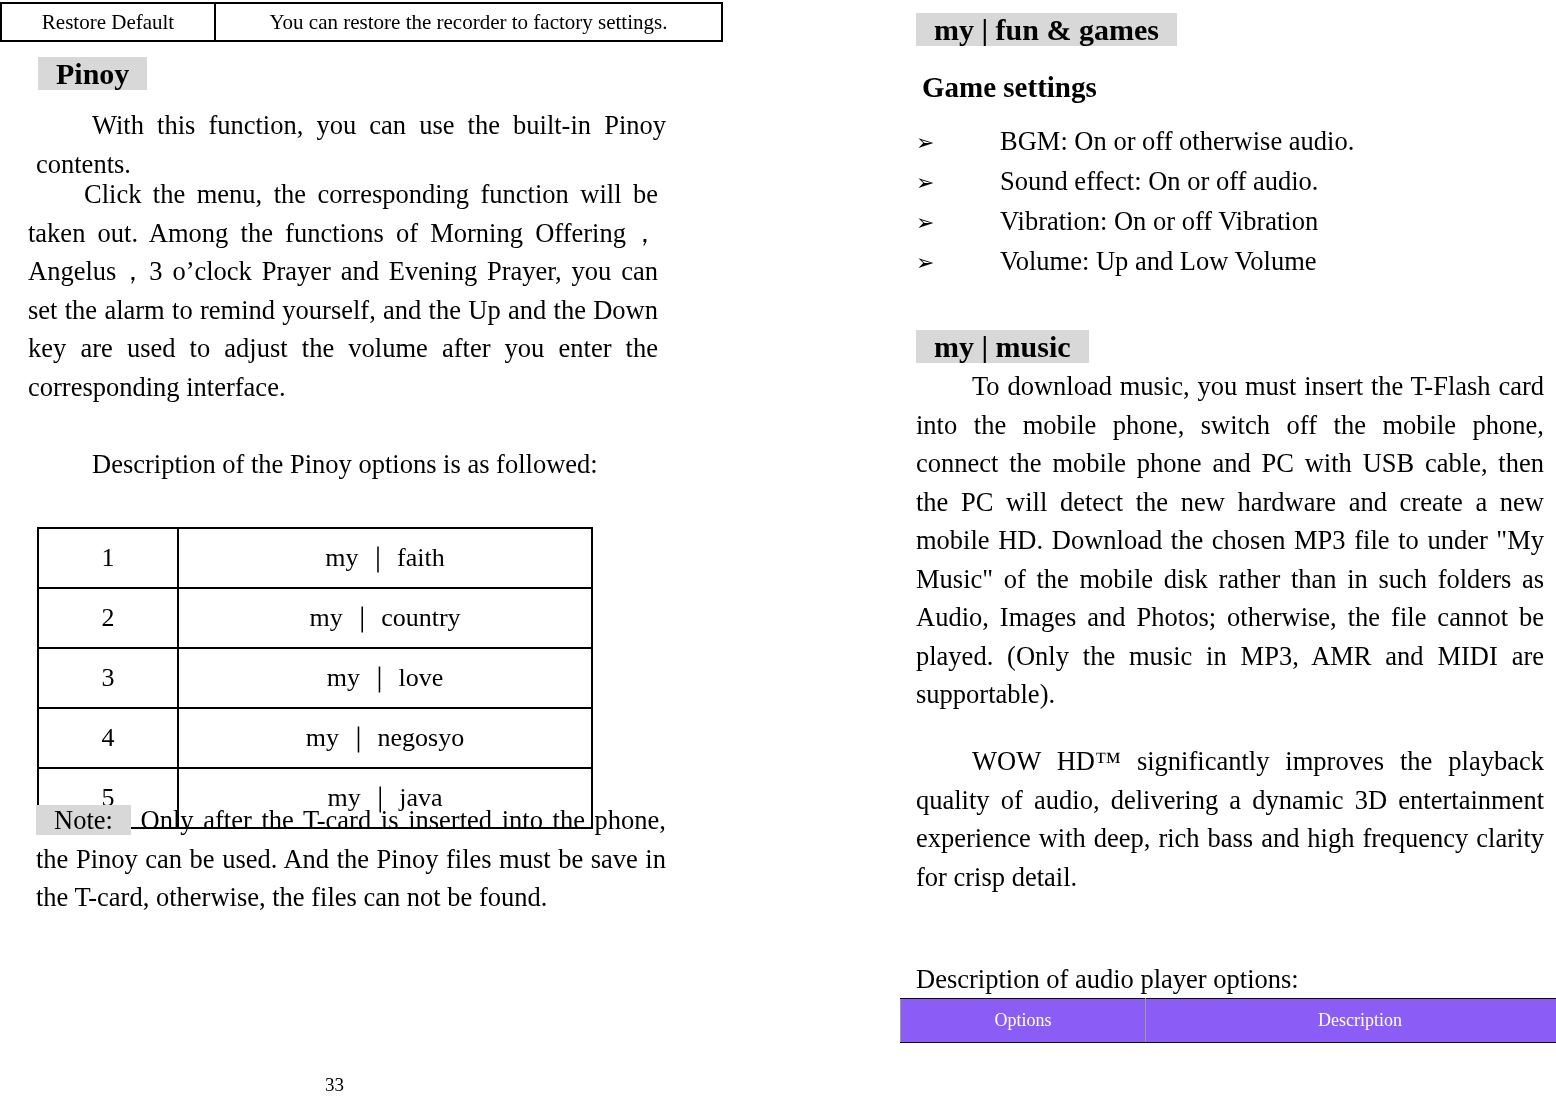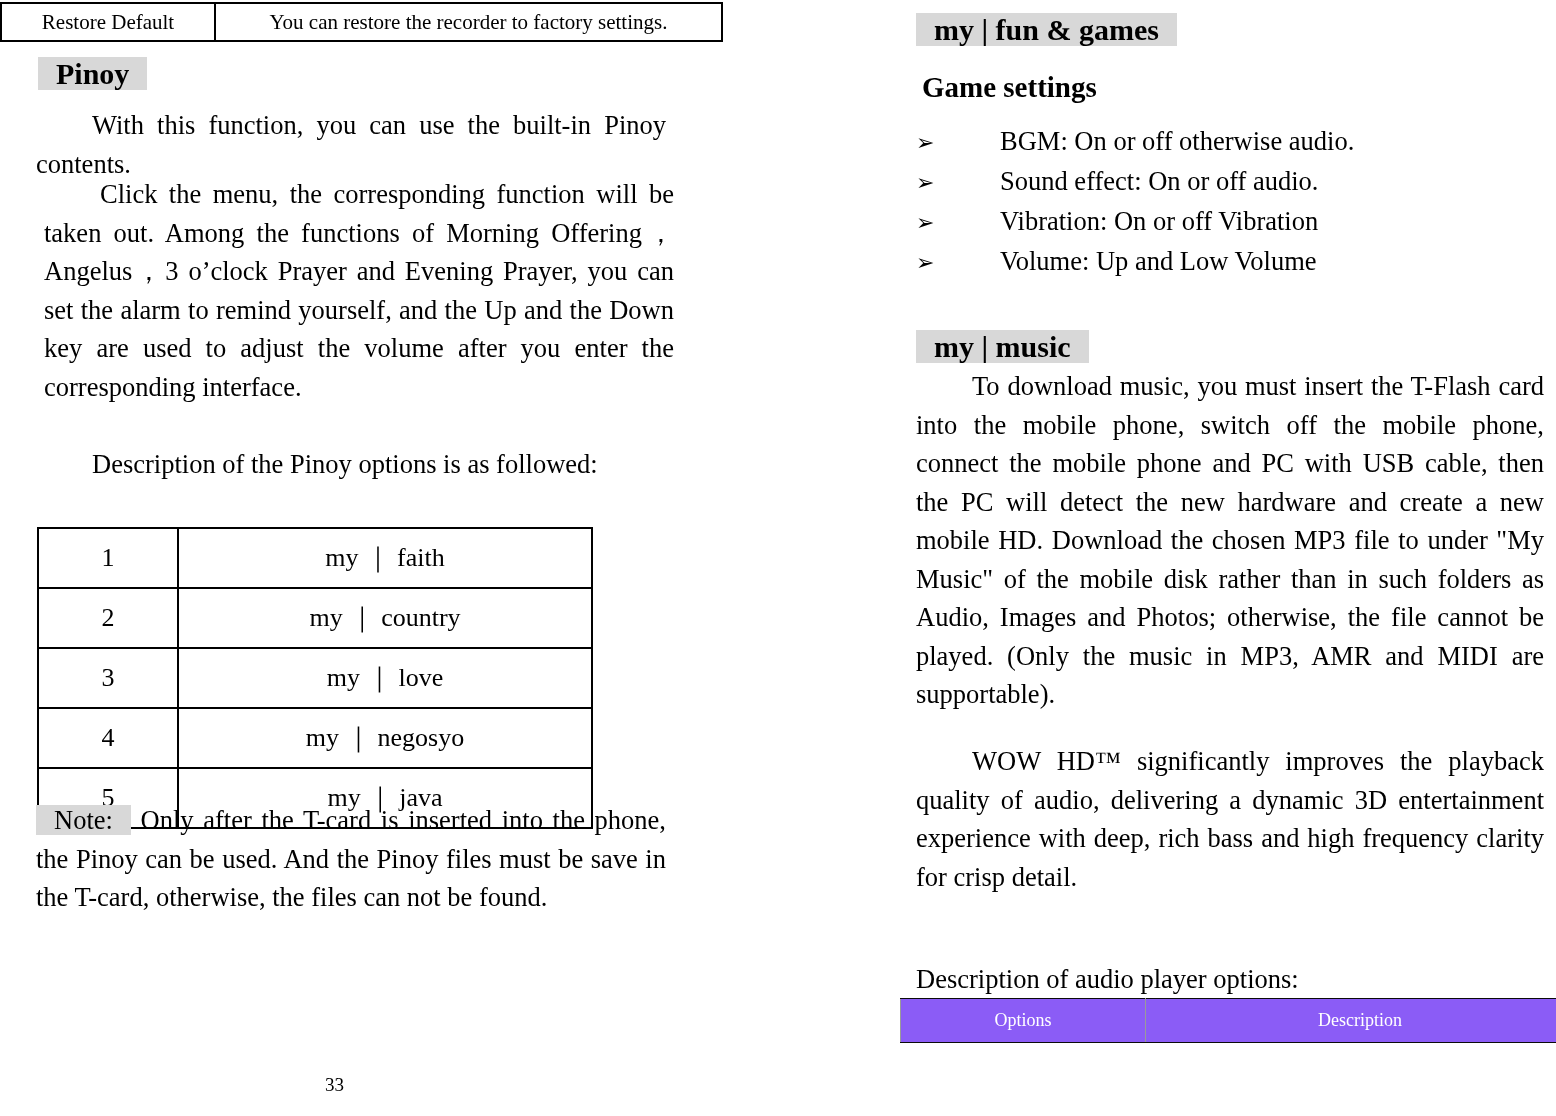--- a/index.html
+++ b/index.html
@@ -160,21 +160,21 @@
         </tr>
       </tbody>
     </table>
 
     <h1 class="heading abs" style="left:38px; top:54px;">
       <span class="highlight">Pinoy</span>
     </h1>
 
     <p class="para indent abs" style="left:36px; top:98px; width:630px;margin-top:8px;">With this function, you can use the built-in Pinoy contents.</p>
 
-    <p class="para indent abs" style="left:44px; top:175px; width:630px;">Click the menu, the corresponding function will be taken out. Among the functions of Morning Offering，Angelus，3 o’clock Prayer and Evening Prayer, you can set the alarm to remind yourself, and the Up and the Down key are used to adjust the volume after you enter the corresponding interface.</p>
+    <p class="para indent abs" style="left:28px; top:175px; width:630px;">Click the menu, the corresponding function will be taken out. Among the functions of Morning Offering，Angelus，3 o’clock Prayer and Evening Prayer, you can set the alarm to remind yourself, and the Up and the Down key are used to adjust the volume after you enter the corresponding interface.</p>
 
     <p class="para indent abs" style="left:36px; top:445px; width:630px;">Description of the Pinoy options is as followed:</p>
 
     <table class="opt-table abs" style="left:0px; top:527px;">
       <tbody>
         <tr>
           <td class="c-num">1</td>
           <td class="c-name">my ｜ faith</td>
         </tr>
         <tr>

